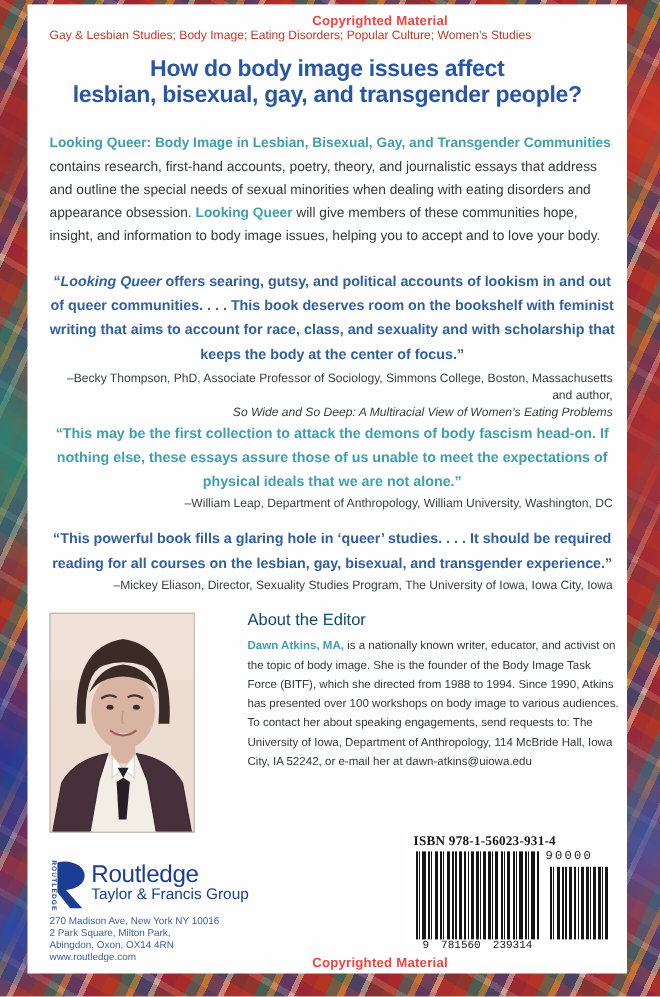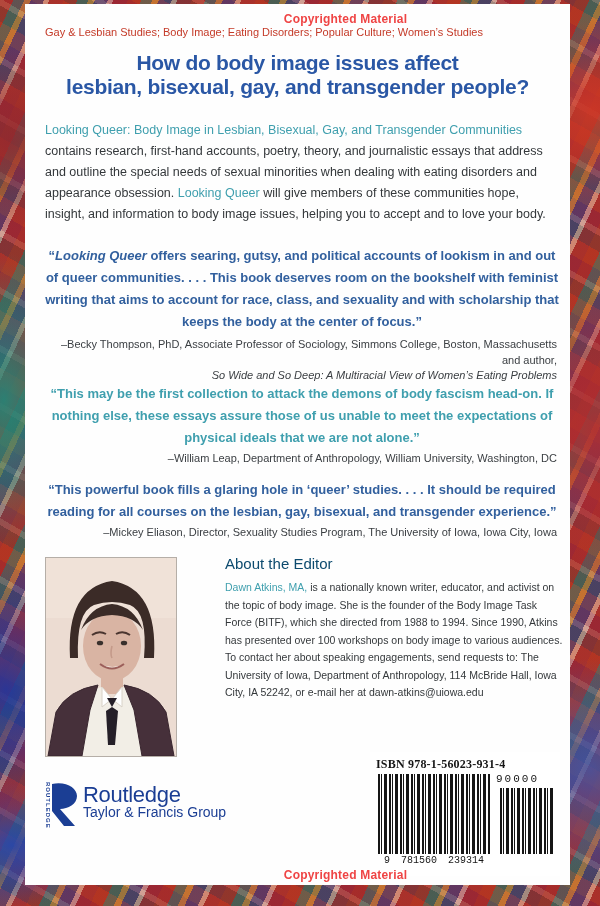--- a/index.html
+++ b/index.html
@@ -26,21 +26,21 @@
     position:absolute;left:25px;top:4px;width:545px;height:881px;
     background:#fefefe;
   }
   .abs{position:absolute;}
   .wm{width:100%;text-align:center;color:#ef4444;font-size:12px;font-weight:600;letter-spacing:.2px;margin-left:48px;}
   .categories{left:20px;top:22px;width:500px;font-size:11px;color:#c43a28;}
   .headline{left:0;top:47px;width:100%;text-align:center;font-size:21px;line-height:24px;
     font-weight:bold;color:#2a57a5;letter-spacing:-.3px;}
   .intro{left:20px;top:116px;width:512px;font-size:12.5px;line-height:21px;color:#34383b;margin:0;}
   .teal{color:#3f9fae;}
-  .b{font-weight:normal;margin-top:22px;}
+  .b{font-weight:bold;margin-top:22px;}
   .quote{left:20px;top:0;width:514px;font-size:13px;line-height:22px;font-weight:bold;margin:0;text-align:center;}
   .quote.blue{color:#32609e;}
   .quote.tealq{color:#3f9fae;}
   .attr{left:20px;width:512px;text-align:right;font-size:11px;line-height:15.5px;color:#3a3e42;margin:0;padding-right:2px;}
   .q1{top:241px;} .a1{top:333px;}
   .q2{top:379px;} .a2{top:447px;}
   .q3{top:475px;} .a3{top:521px;}
   .photo{left:20px;top:553px;width:130px;height:198px;border:1px solid #b5aea7;background:#ecdcd2;}
   .photo svg{display:block;}
   .about-h{left:200px;top:551px;font-size:15px;font-weight:normal;color:#0c4a6e;margin:0;}
@@ -136,20 +136,26 @@
     <div class="pub-vert">ROUTLEDGE</div>
     <svg class="pub-mark" width="26" height="44" viewBox="0 0 26 44">
       <path d="M0 2 C14 -1 25 6 25 14 C25 22 16 27 8 27 L23 44 L12 44 L0 29 Z" fill="#1b3e94"></path>
     </svg>
     <div class="pub-words">
       <div class="pub-name">Routledge</div>
       <div class="pub-group">Taylor &amp; Francis Group</div>
     </div>
   </div>
 
+  <div class="abs address">
+    <span>270 Madison Ave, New York NY 10016</span>
+    <span>2 Park Square, Milton Park,</span>
+    <span>Abingdon, Oxon, OX14 4RN</span>
+    <span>www.routledge.com</span>
+  </div>
 
   <div class="abs barcode">
     <div class="abs isbn-line">ISBN 978-1-56023-931-4</div>
     <div class="abs bars bars-main"></div>
     <div class="abs price-label">90000</div>
     <div class="abs bars bars-price"></div>
     <div class="abs digits-line">9 781560 239314</div>
   </div>
 
   <div class="abs wm wm-b">Copyrighted Material</div>

